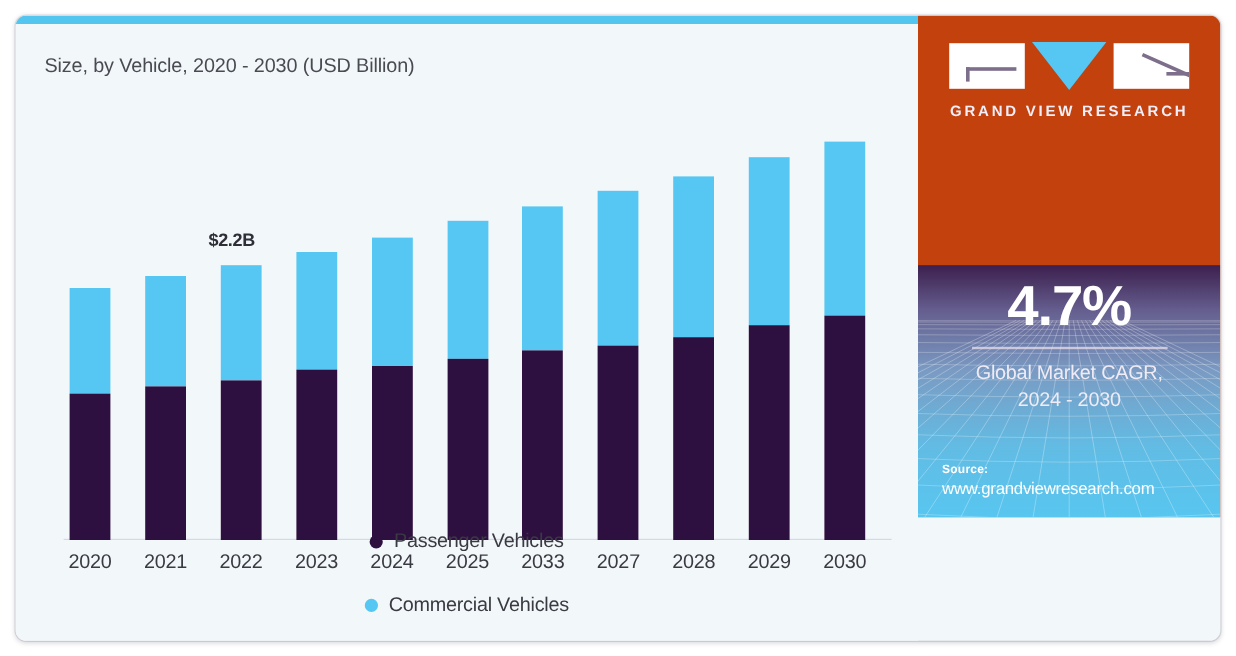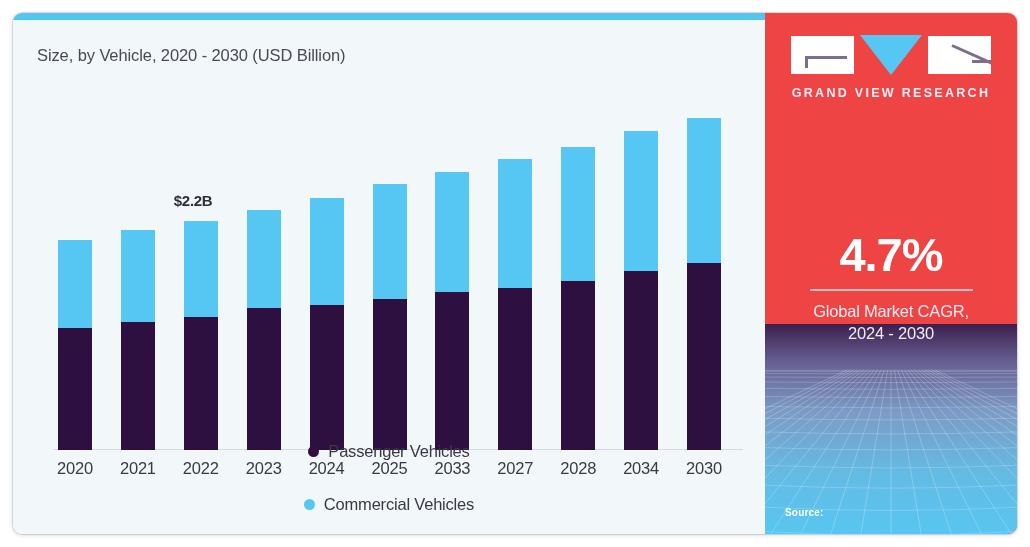--- a/index.html
+++ b/index.html
@@ -68,22 +68,22 @@
     position:absolute; bottom:20px; left:0; width:752px;
     display:flex; justify-content:center; align-items:center; gap:34px;flex-direction:column;
   }
   .legend-item { display:flex; align-items:center; gap:9px; }
   .legend-dot { width:11px; height:11px; border-radius:50%; flex:none; }
   .legend-label { font-size:16.5px; color:#3a3a42; letter-spacing:-0.2px; }
 
   
   #brand-panel {
     position:absolute; left:752px; top:0;
-    width:252px; height:521px;
-    background:#ef4444;
+    width:252px; height:418px;
+    background:#c2410c;
     overflow:hidden;
   }
   #brand-gradient {
     position:absolute; left:0; right:0; bottom:0; height:210px;
     background:linear-gradient(180deg,
         rgba(60,31,78,1) 0%,
         rgba(96,96,150,.95) 18%,
         rgba(118,160,205,.95) 42%,
         rgba(96,190,232,.98) 72%,
         rgba(88,198,240,1) 100%);
@@ -211,21 +211,21 @@
         <div class="x-label" style="left: 472.3px;">2027</div>
         <div class="bar-group" style="left: 548.2px;">
           <div class="seg seg-commercial" style="height: 134.257px; background: rgb(85, 199, 242);"></div>
           <div class="seg seg-passenger" style="height: 168.602px; background: rgb(46, 16, 64);"></div>
         </div>
         <div class="x-label" style="left: 535.2px;">2028</div>
         <div class="bar-group" style="left: 611.1px;">
           <div class="seg seg-commercial" style="height: 140.502px; background: rgb(85, 199, 242);"></div>
           <div class="seg seg-passenger" style="height: 179.009px; background: rgb(46, 16, 64);"></div>
         </div>
-        <div class="x-label" style="left: 598.1px;">2034</div>
+        <div class="x-label" style="left: 598.1px;">2029</div>
         <div class="bar-group" style="left: 674px;">
           <div class="seg seg-commercial" style="height: 144.665px; background: rgb(85, 199, 242);"></div>
           <div class="seg seg-passenger" style="height: 187.335px; background: rgb(46, 16, 64);"></div>
         </div>
         <div class="x-label" style="left: 661px;">2030</div>
       </div>
 
     <div id="legend">
       <div class="legend-item">
         <span class="legend-dot" style="background: rgb(46, 16, 64);"></span>
@@ -296,15 +296,16 @@
 
     <div id="cagr-block">
       <div id="cagr-value">4.7%</div>
       <div id="cagr-divider"></div>
       <div id="cagr-caption-1">Global Market CAGR,</div>
       <div id="cagr-caption-2">2024 - 2030</div>
     </div>
 
     <div id="source">
       <div id="source-label">Source:</div>
+      <div id="source-url">www.grandviewresearch.com</div>
     </div>
   </div>
 </div>
 
 </body></html>

